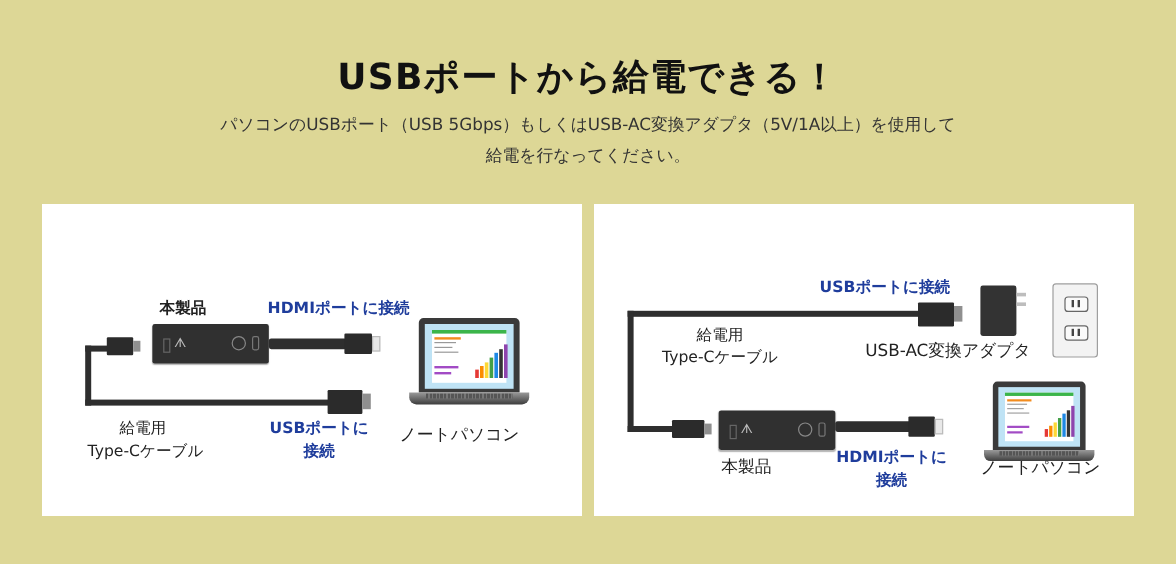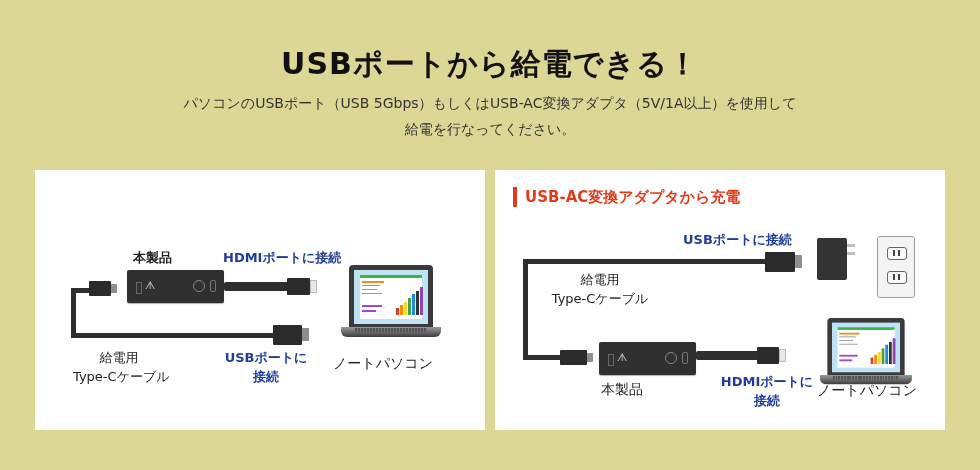--- a/index.html
+++ b/index.html
@@ -160,21 +160,20 @@
     <div>Type-Cケーブル</div>
   </div>
   <div class="lbl blue" style="left:183px; top:178px; width:96px;">
     <div>USBポートに</div>
     <div>接続</div>
   </div>
   <div class="lbl plain" style="left:298px; top:184px; font-size:14px;">ノートパソコン</div>
 </div>
 
 <div class="panel right">
-  <div class="panel-title">USB-AC変換アダプタから充電</div>
 
   <div class="lbl blue" style="left:188px; top:60px;">USBポートに接続</div>
 
   <div>
     <div class="wire" style="left:28px; top:89px; width:245px; height:5px;"></div>
     <div class="plug" style="left:270px; top:82px; width:30px; height:20px;"></div>
     <div class="tip" style="left:300px; top:85px; width:7px; height:13px;"></div>
     <div class="wire" style="left:28px; top:89px; width:5px; height:101px;"></div>
     <div class="wire" style="left:28px; top:185px; width:40px; height:5px;"></div>
     <div class="plug" style="left:65px; top:180px; width:27px; height:15px;"></div>
@@ -189,20 +188,21 @@
 
   <div class="outlet" style="left:382px; top:66px; width:36px; height:60px;">
     <div class="socket" style="top:10px;"></div>
     <div class="socket" style="top:34px;"></div>
   </div>
 
   <div class="lbl plain" style="left:50px; top:100px; width:110px;">
     <div>給電用</div>
     <div>Type-Cケーブル</div>
   </div>
+  <div class="lbl plain" style="left:226px; top:114px; font-size:14px;">USB-AC変換アダプタ</div>
 
   <div class="device" style="left:104px; top:172px; width:97px; height:33px;">
     <div class="logo"></div>
       <div class="mark">ᗑ</div>
     <div class="btn" style="left:66px; top:10px;"></div>
     <div class="led" style="left:83px; top:10px;"></div>
   </div>
   <div>
     <div class="wire" style="left:201px; top:181px; width:65px; height:9px; border-radius:2px;"></div>
     <div class="plug" style="left:262px; top:177px; width:22px; height:17px;"></div>
@@ -228,18 +228,18 @@
       <div class="b" style="left:56px;height:24px;background:#333"></div>
       <div class="b" style="left:60px;height:28px;background:#8e44ad"></div>
     </div>
         </div>
       </div>
     <div class="base"></div>
       <div class="keys"></div>
   </div>
 
   <div class="lbl plain" style="left:106px; top:210px; font-size:14px;">本製品</div>
-  <div class="lbl blue" style="left:222px; top:202px; width:100px;">
+  <div class="lbl blue" style="left:198px; top:202px; width:100px;">
     <div>HDMIポートに</div>
     <div>接続</div>
   </div>
   <div class="lbl plain" style="left:322px; top:211px; font-size:14px;">ノートパソコン</div>
 </div>
 
 </body></html>

